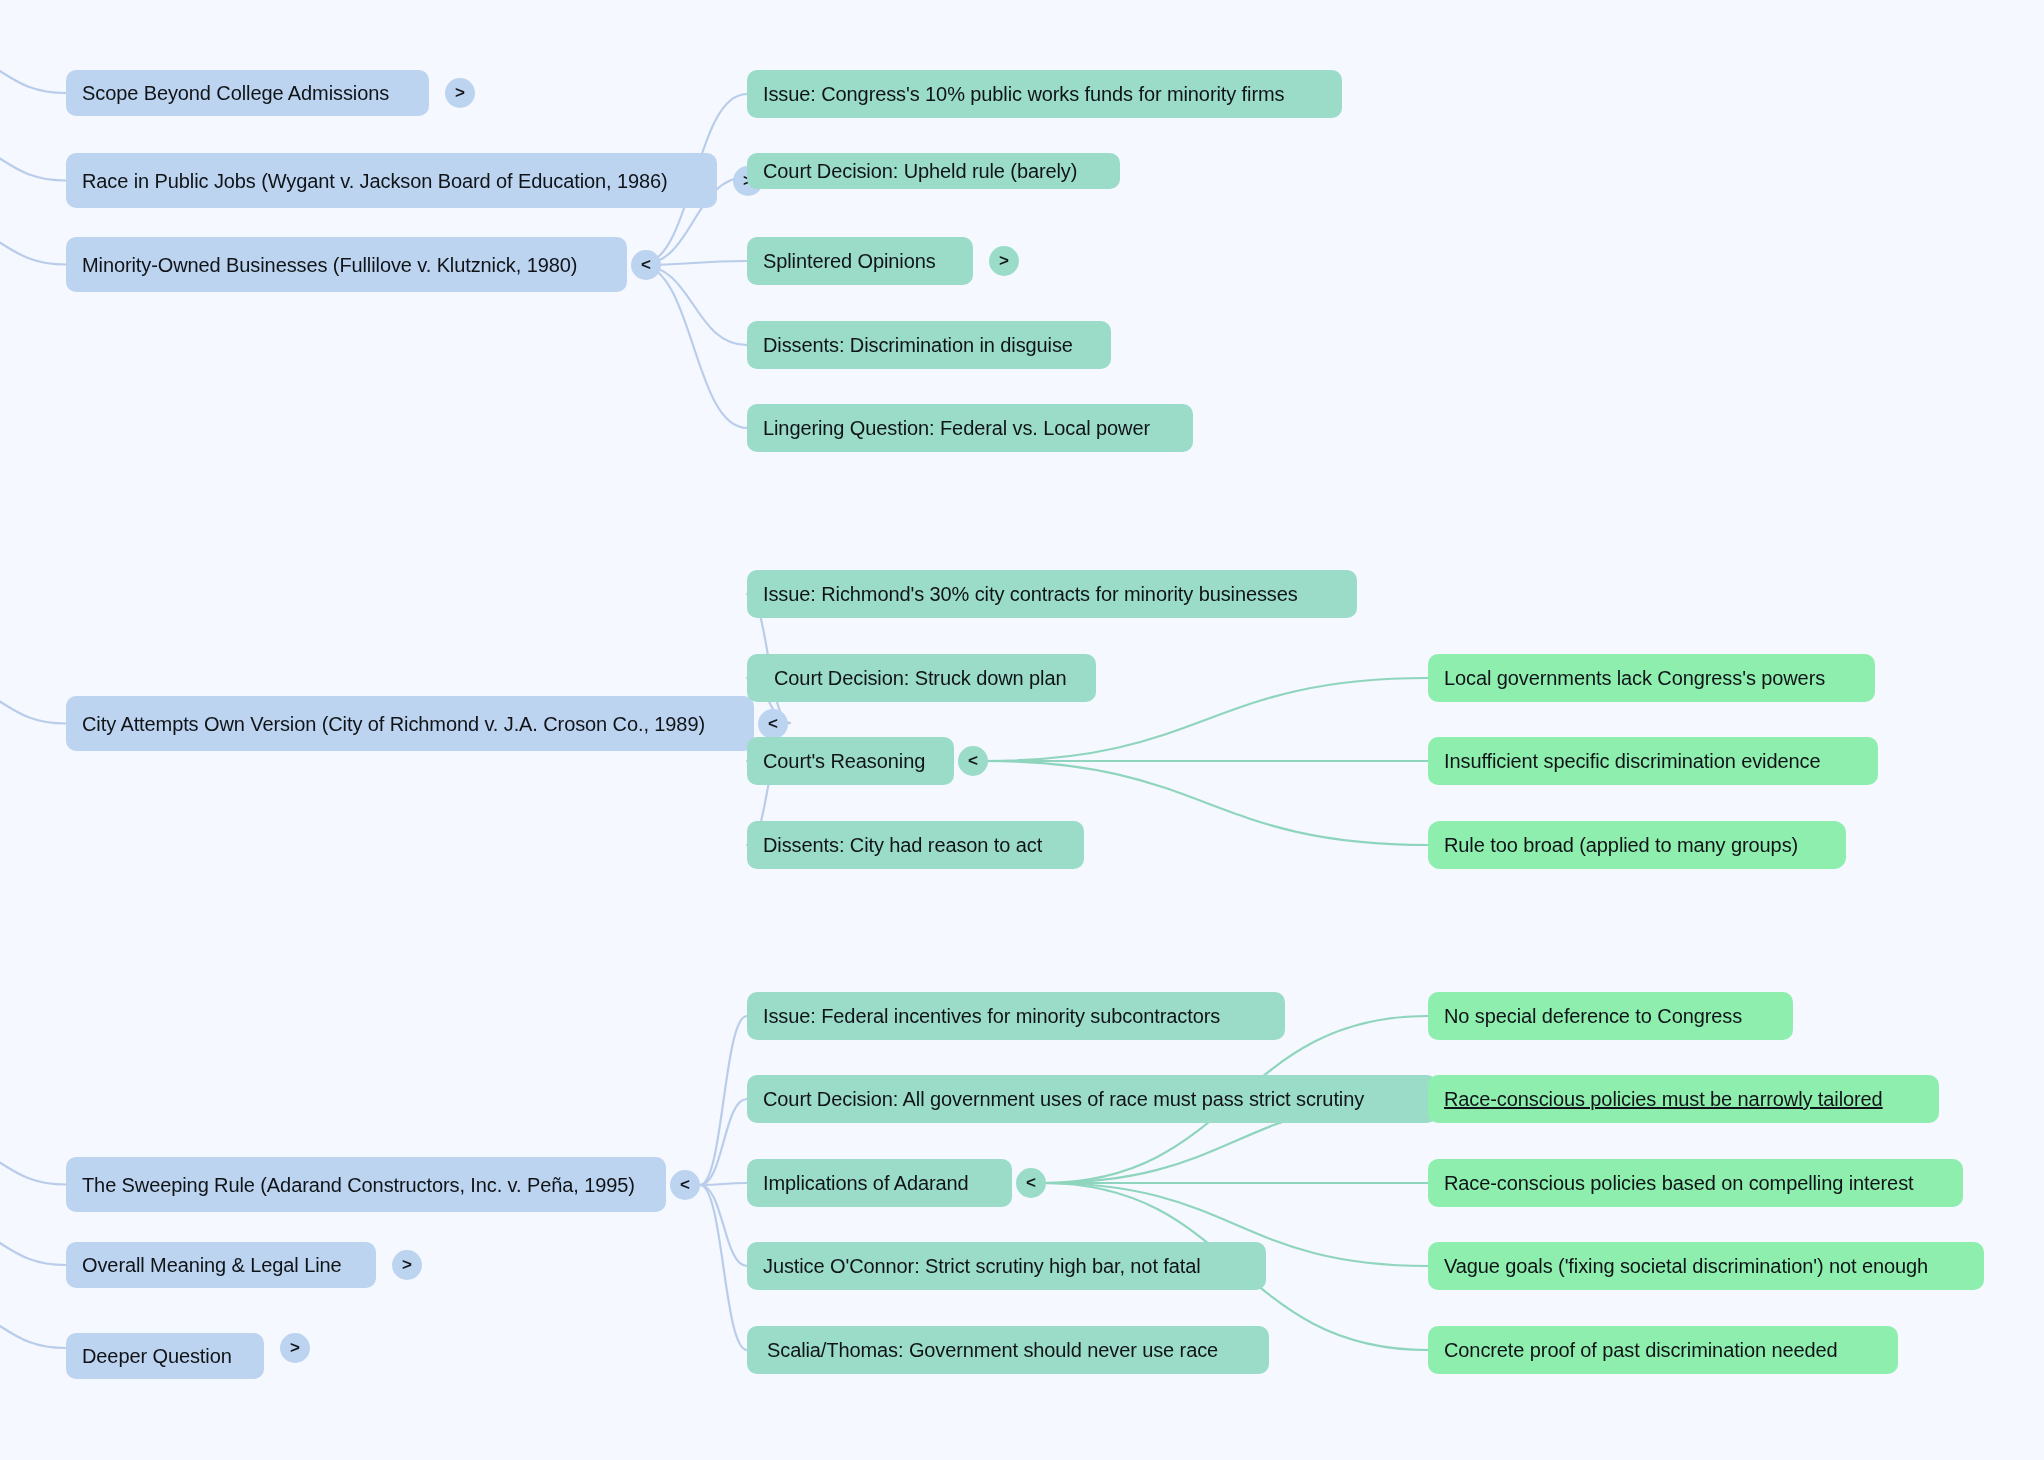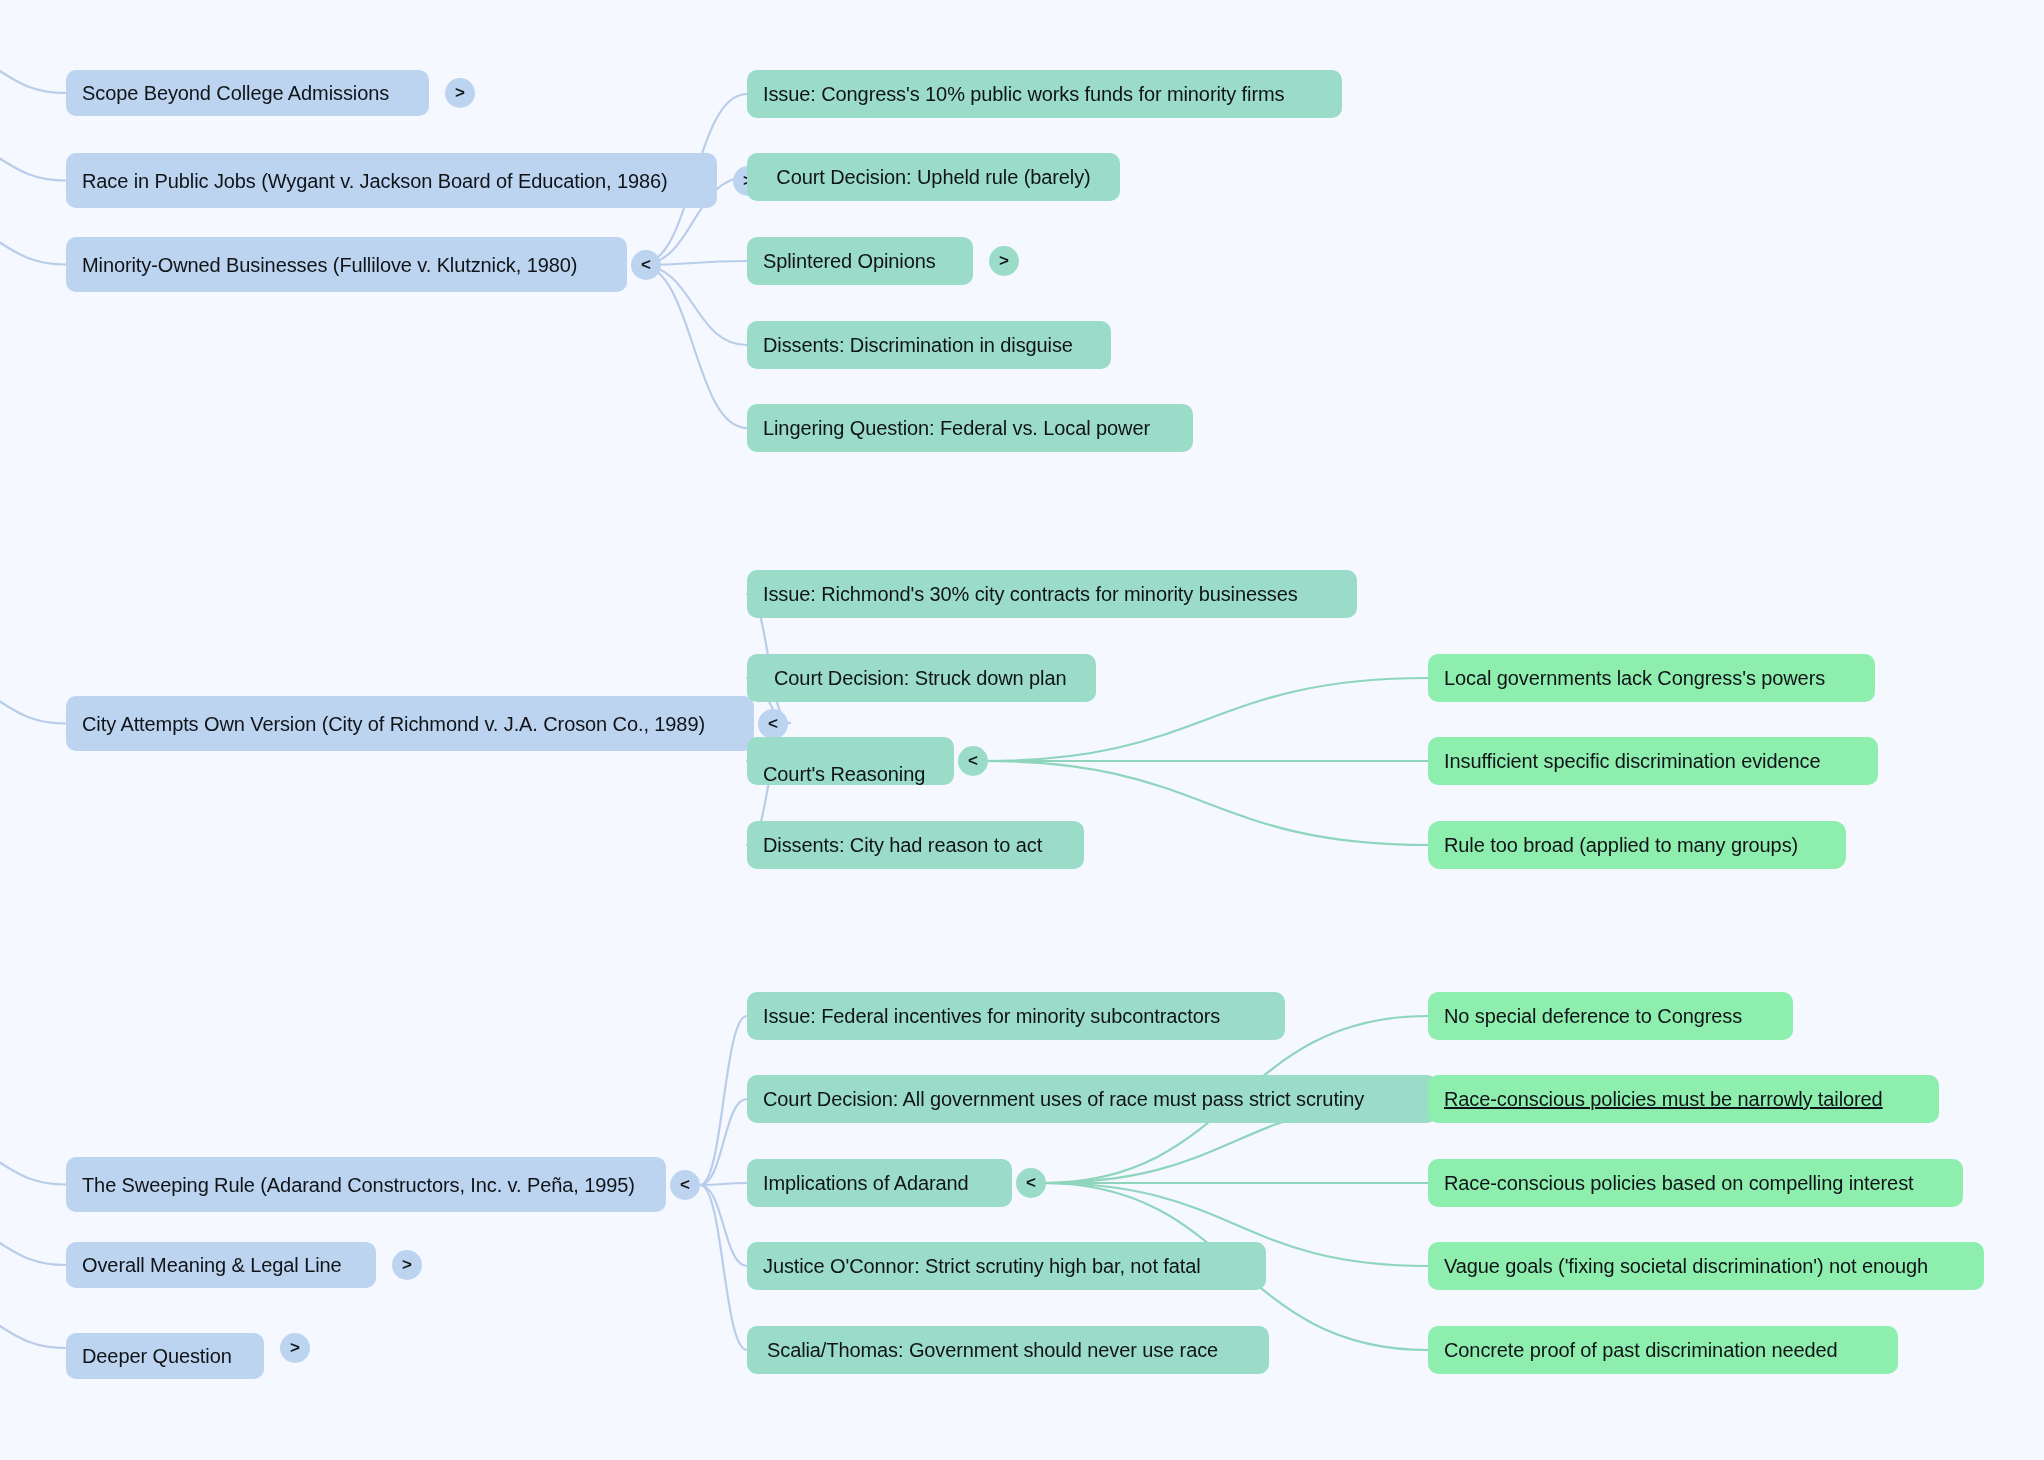--- a/index.html
+++ b/index.html
@@ -101,21 +101,21 @@
         <span>Race in Public Jobs (Wygant v. Jackson Board of Education, 1986)</span>
       </div>
       <div class="toggle blue" style="left: 733px; top: 165.5px;">&gt;</div>
       <div class="node lvl1" style="left: 66px; top: 237px; width: 561px; height: 55px;">
         <span>Minority-Owned Businesses (Fullilove v. Klutznick, 1980)</span>
       </div>
       <div class="toggle blue" style="left: 631px; top: 249.5px;">&lt;</div>
       <div class="node lvl2" style="left: 747px; top: 70px; width: 595px; height: 48px;">
         <span>Issue: Congress's 10% public works funds for minority firms</span>
       </div>
-      <div class="node lvl2" style="left: 747px; top: 153px; width: 373px; height: 48px; justify-content: center;">
+      <div class="node lvl2" style="left: 747px; top: 153px; width: 373px; height: 36px;">
         <span>Court Decision: Upheld rule (barely)</span>
       </div>
       <div class="node lvl2" style="left: 747px; top: 237px; width: 226px; height: 48px;">
         <span>Splintered Opinions</span>
       </div>
       <div class="toggle green" style="left: 989px; top: 246px;">&gt;</div>
       <div class="node lvl2" style="left: 747px; top: 321px; width: 364px; height: 48px;">
         <span>Dissents: Discrimination in disguise</span>
       </div>
       <div class="node lvl2" style="left: 747px; top: 404px; width: 446px; height: 48px;">
@@ -124,21 +124,21 @@
       <div class="node lvl1" style="left: 66px; top: 696px; width: 688px; height: 55px;">
         <span>City Attempts Own Version (City of Richmond v. J.A. Croson Co., 1989)</span>
       </div>
       <div class="toggle blue" style="left: 758px; top: 708.5px;">&lt;</div>
       <div class="node lvl2" style="left: 747px; top: 570px; width: 610px; height: 48px;">
         <span>Issue: Richmond's 30% city contracts for minority businesses</span>
       </div>
       <div class="node lvl2" style="left: 747px; top: 654px; width: 349px; height: 48px; padding-left: 27px;">
         <span>Court Decision: Struck down plan</span>
       </div>
-      <div class="node lvl2" style="left: 747px; top: 737px; width: 207px; height: 48px; align-items: flex-end;">
+      <div class="node lvl2" style="left: 747px; top: 737px; width: 207px; height: 48px;">
         <span>Court's Reasoning</span>
       </div>
       <div class="toggle green" style="left: 958px; top: 746px;">&lt;</div>
       <div class="node lvl2" style="left: 747px; top: 821px; width: 337px; height: 48px;">
         <span>Dissents: City had reason to act</span>
       </div>
       <div class="node lvl3" style="left: 1428px; top: 654px; width: 447px; height: 48px;">
         <span>Local governments lack Congress's powers</span>
       </div>
       <div class="node lvl3" style="left: 1428px; top: 737px; width: 450px; height: 48px;">

